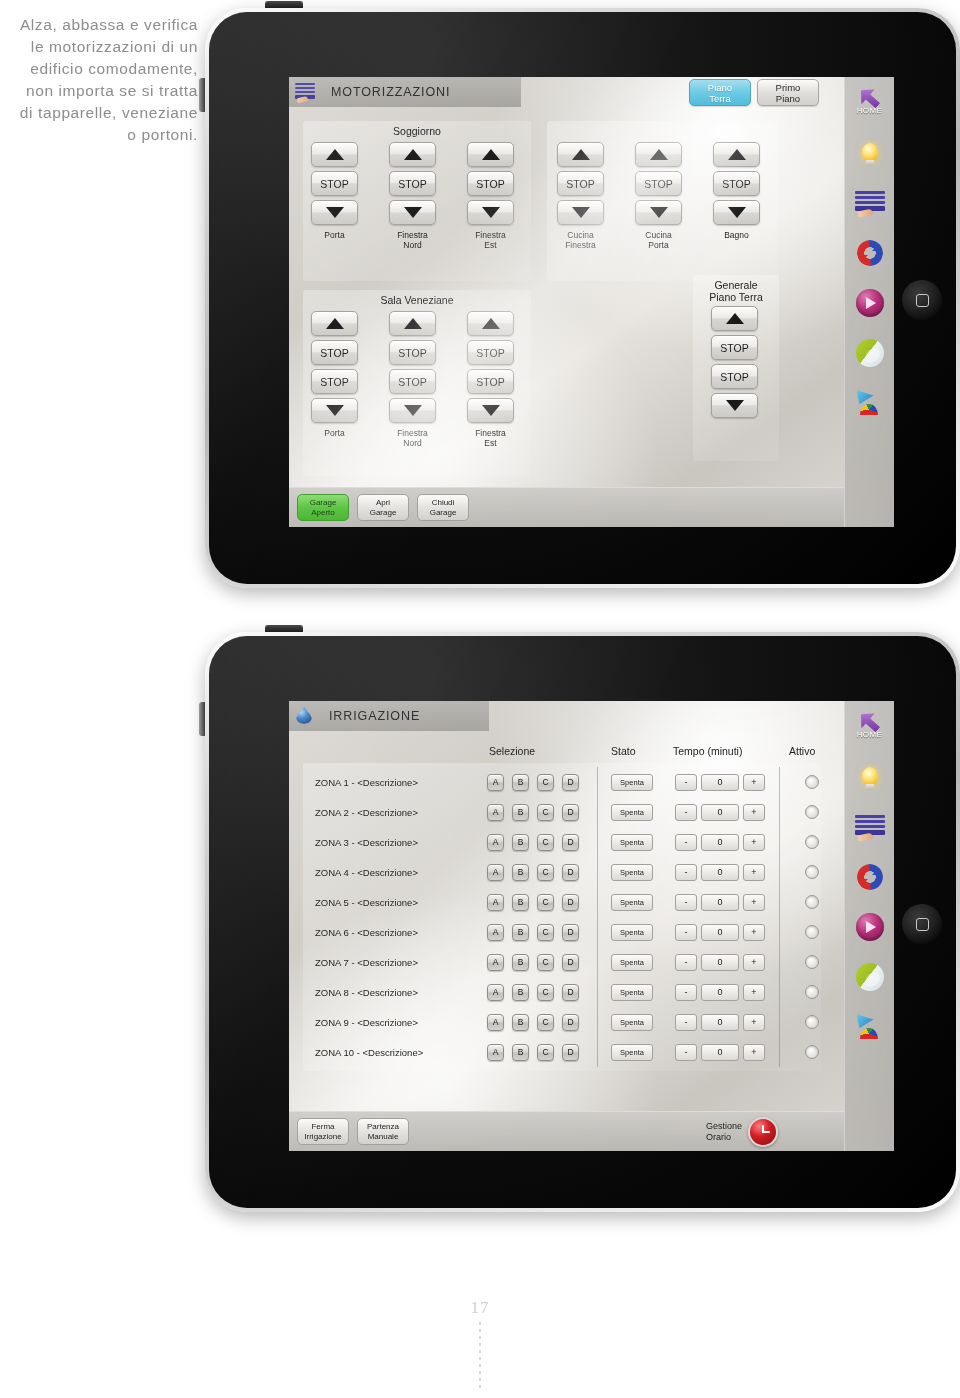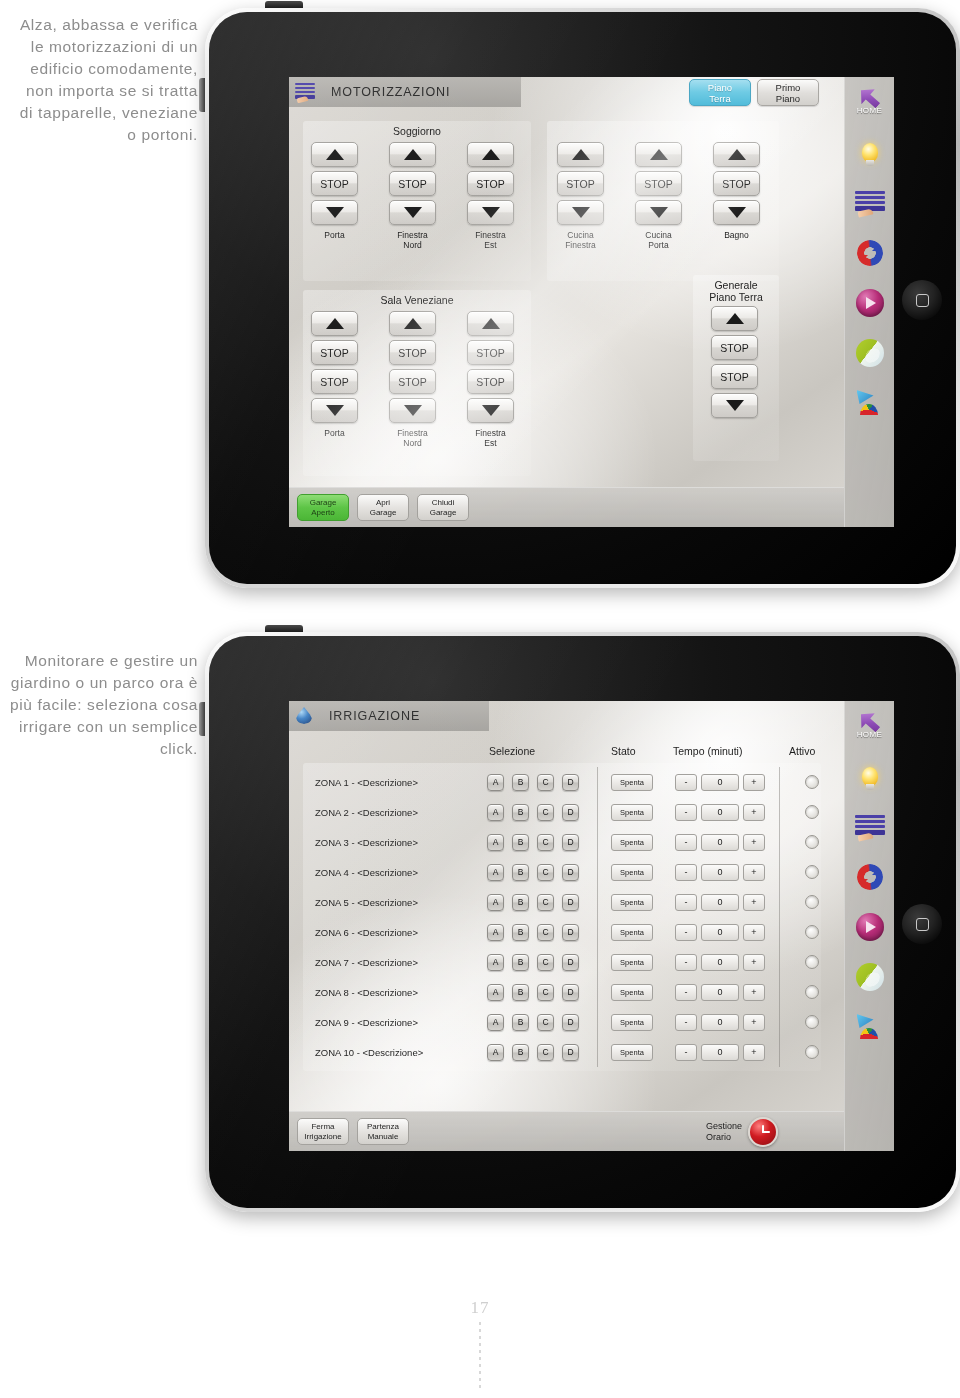--- a/index.html
+++ b/index.html
@@ -550,21 +550,20 @@
                 <u></u>
                 <b></b>
               </span>
           </div>
         </div>
 
       </div>
     </div>
   </div>
 
-  <div class="caption" id="caption-2">Monitorare e gestire un giardino o un parco ora è più facile: seleziona cosa irrigare con un semplice click.</div>
 
   <div class="tablet" style="left:205px; top:632px; width:755px; height:580px;">
     <div class="top-btn" style="left:60px; top:-7px; width:38px;"></div>
     <div class="vol-btn" style="top:70px;"></div>
     <div class="tablet-inner">
 
       <div class="home-btn" style="right:14px; top:268px;">
         <span></span>
       </div>
 

